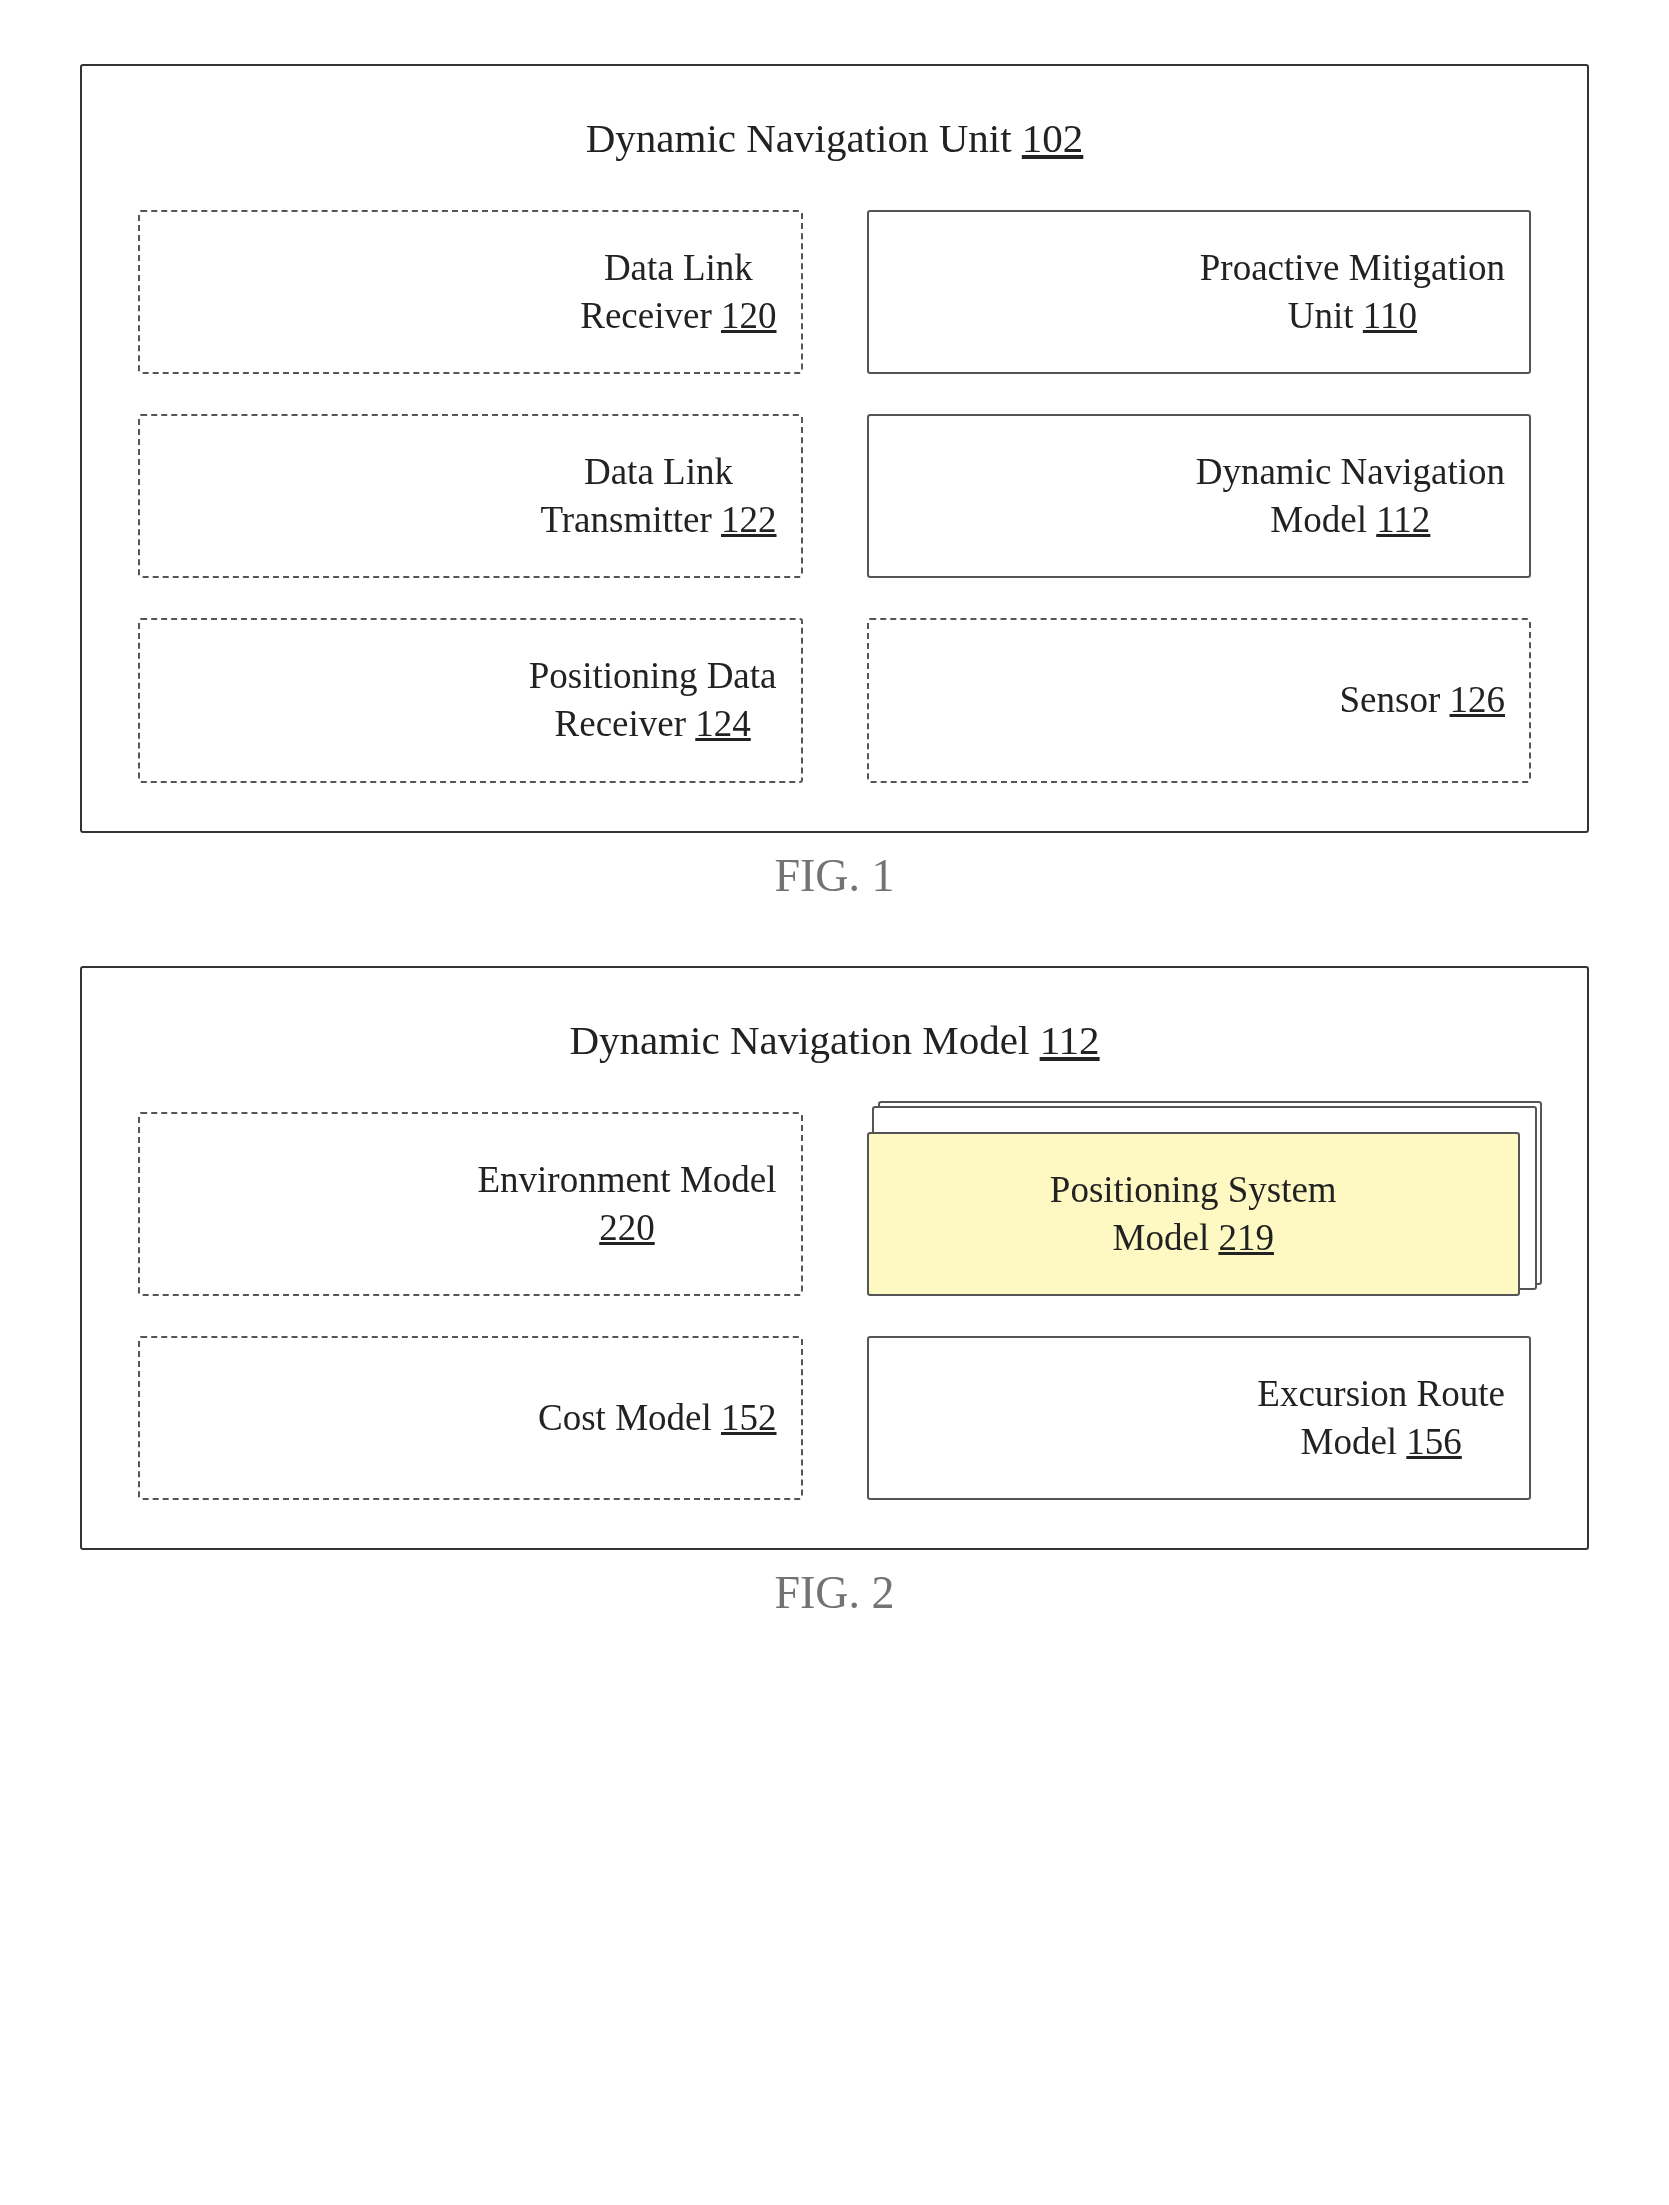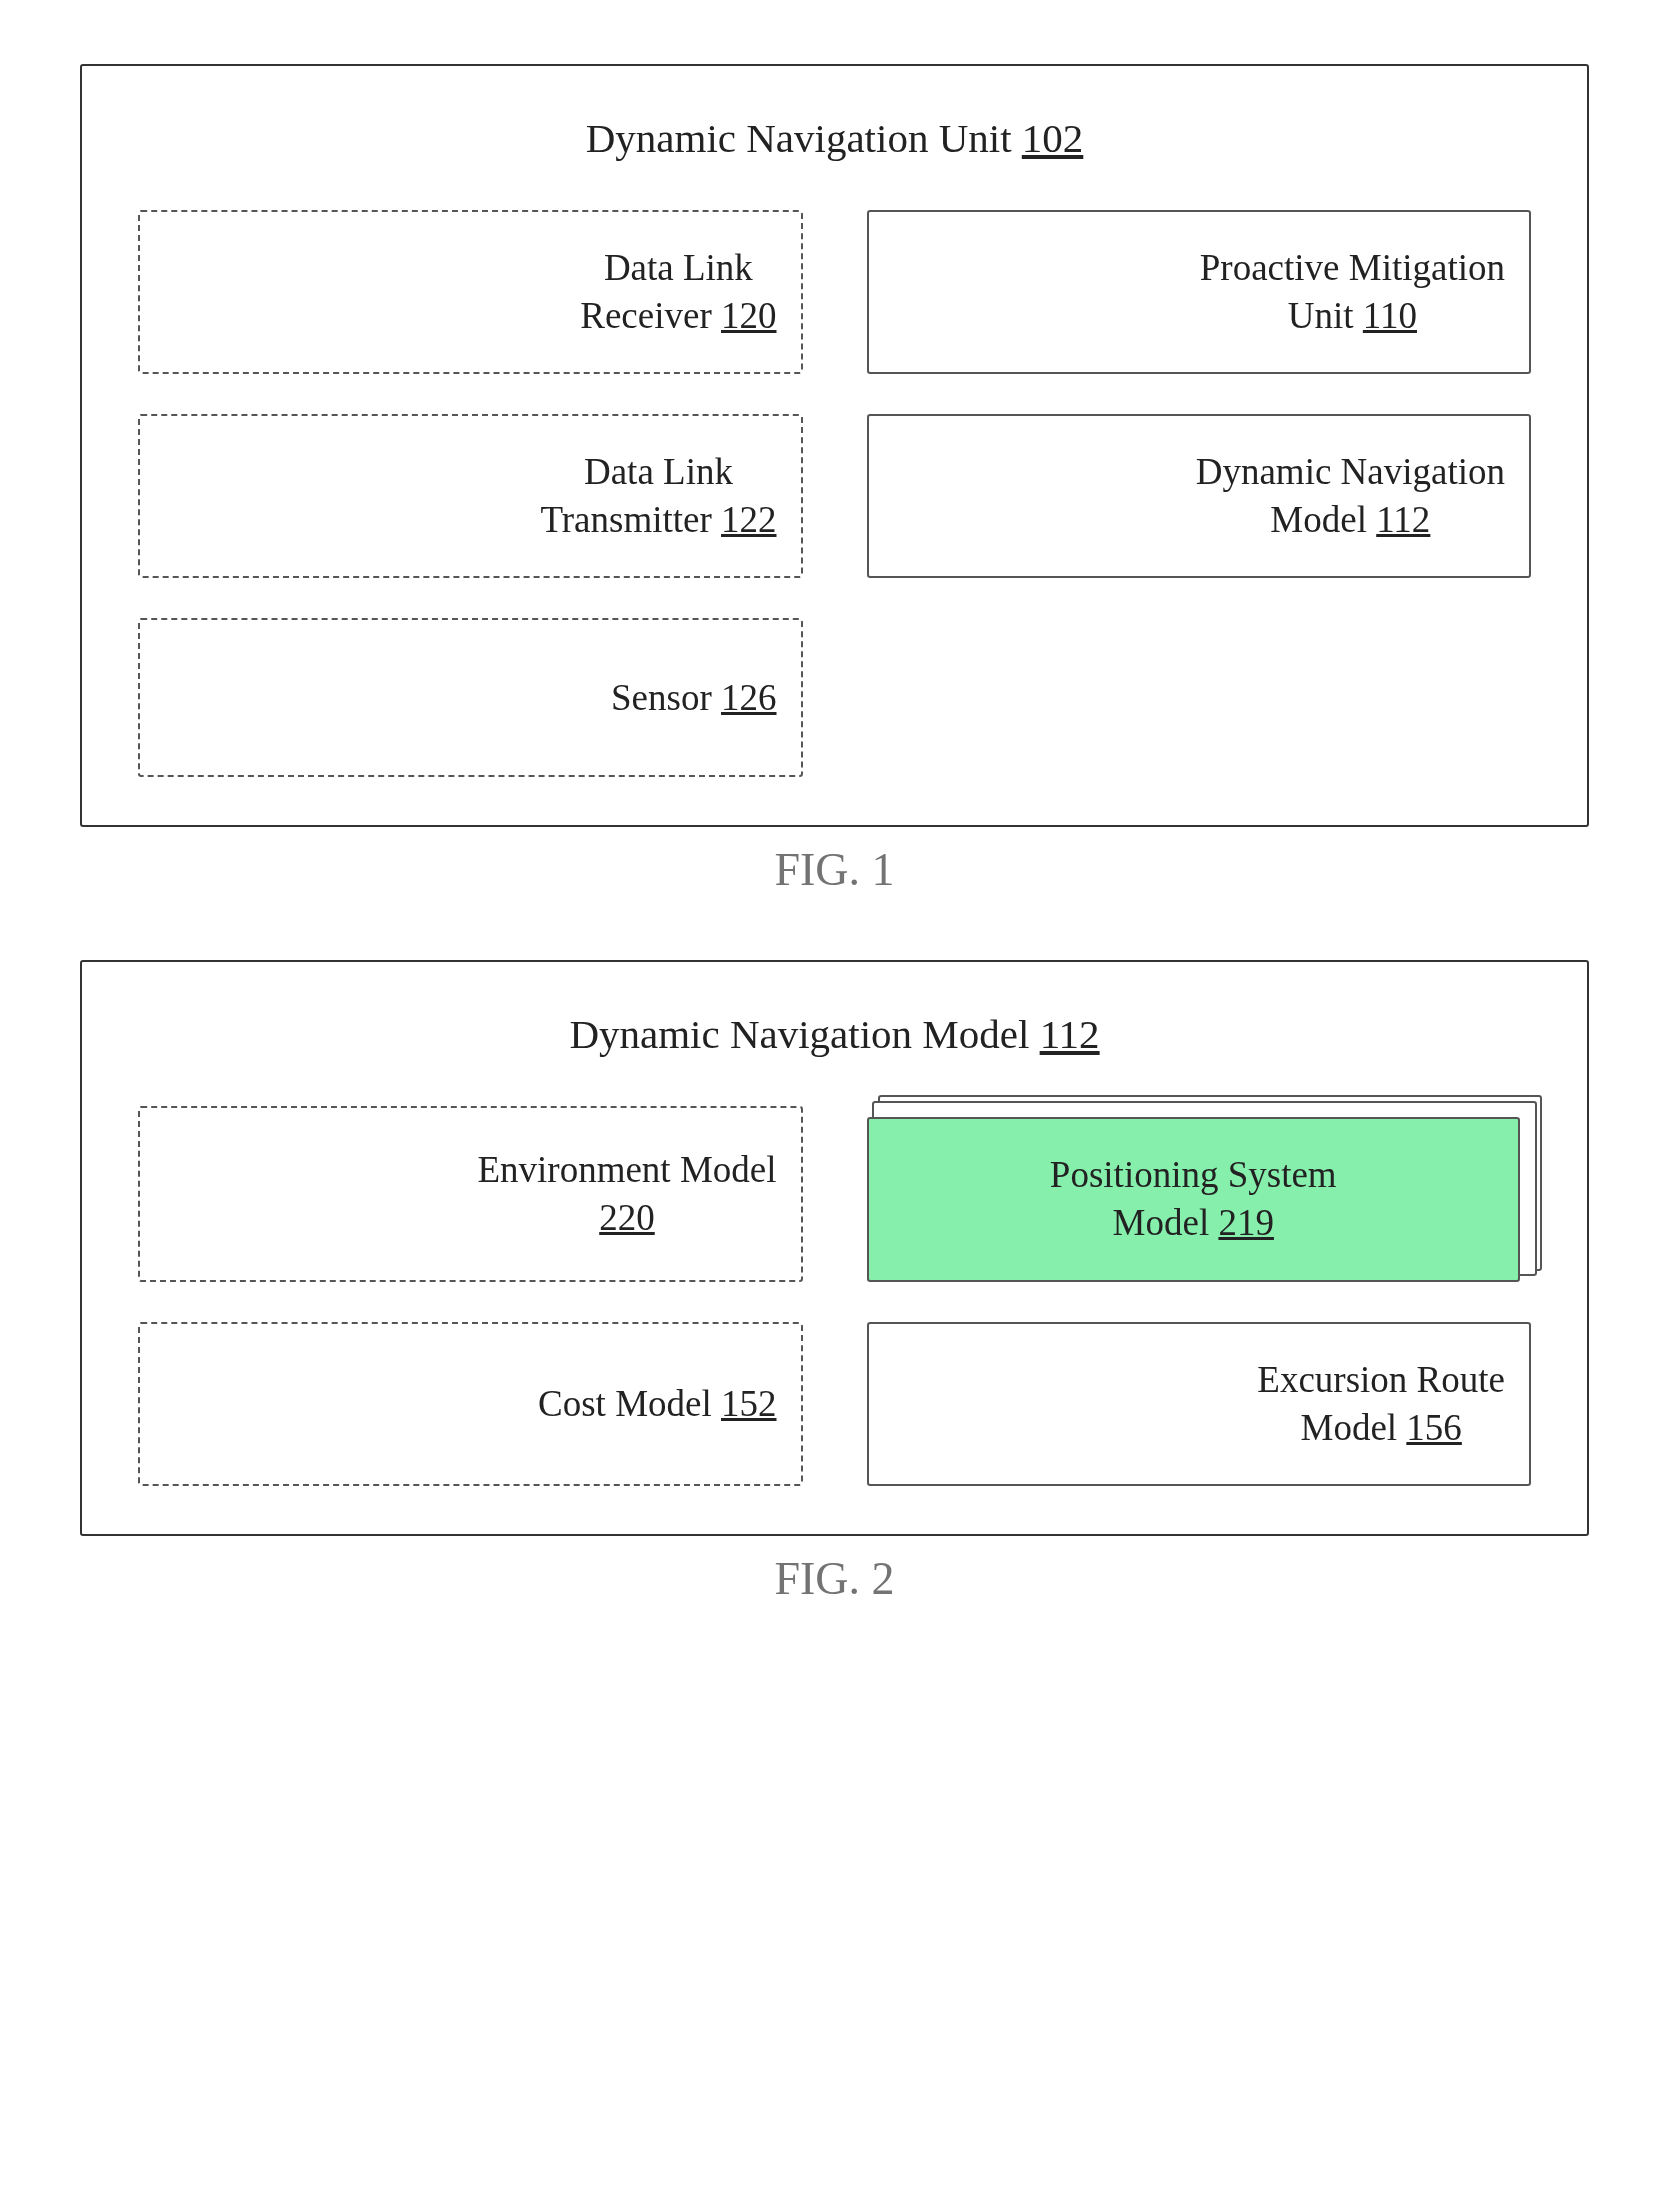--- a/index.html
+++ b/index.html
@@ -115,20 +115,25 @@
           Data Link<br>Transmitter <span class="underline">122</span>
         </div>
       </div>
 
       <div class="inner-box solid">
         <div class="inner-box-text">
           Dynamic Navigation<br>Model <span class="underline">112</span>
         </div>
       </div>
 
+      <div class="inner-box">
+        <div class="inner-box-text">
+          Positioning Data<br>Receiver <span class="underline">124</span>
+        </div>
+      </div>
 
       <div class="inner-box">
         <div class="inner-box-text">
           Sensor <span class="underline">126</span>
         </div>
       </div>
     </div>
   </div>
   <div class="figure-label">FIG. 1</div>
 </div>
@@ -142,21 +147,21 @@
 
       <div class="inner-box">
         <div class="inner-box-text">
           Environment Model<br><span class="underline">220</span>
         </div>
       </div>
 
       <div style="position:relative; display:flex; align-items:stretch;">
         <div style="position:absolute; top:-11px; left:11px; right:-11px; bottom:11px; border:2px solid #555; border-radius:3.2px; background:#fff;"></div>
         <div style="position:absolute; top:-5.6px; left:5.6px; right:-5.6px; bottom:5.6px; border:2px solid #555; border-radius:3.2px; background:#fff;"></div>
-        <div style="position:relative; border:2px solid #555; border-radius:3.2px; background:#86efac; padding:32px 24px; display:flex; align-items:center; justify-content:center; flex:1; margin-top:11px; margin-right:11px;">
+        <div style="position:relative; border:2px solid #555; border-radius:3.2px; background:#fef9c3; padding:32px 24px; display:flex; align-items:center; justify-content:center; flex:1; margin-top:20px; margin-right:11px;">
           <div class="inner-box-text">
             Positioning System<br>Model <span class="underline">219</span>
           </div>
         </div>
       </div>
 
       <div class="inner-box">
         <div class="inner-box-text">
           Cost Model <span class="underline">152</span>
         </div>

